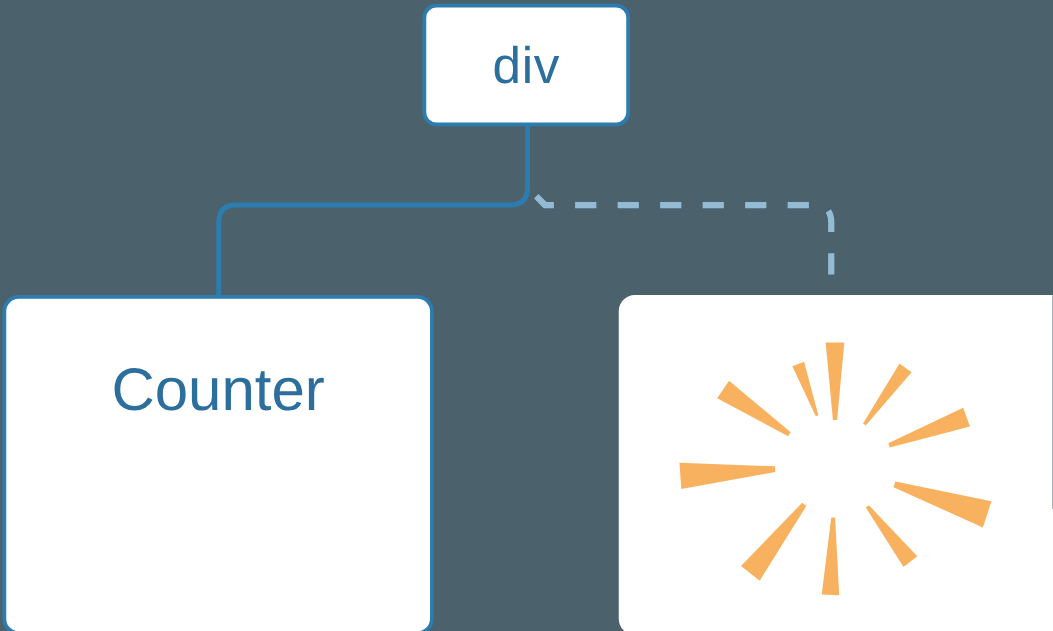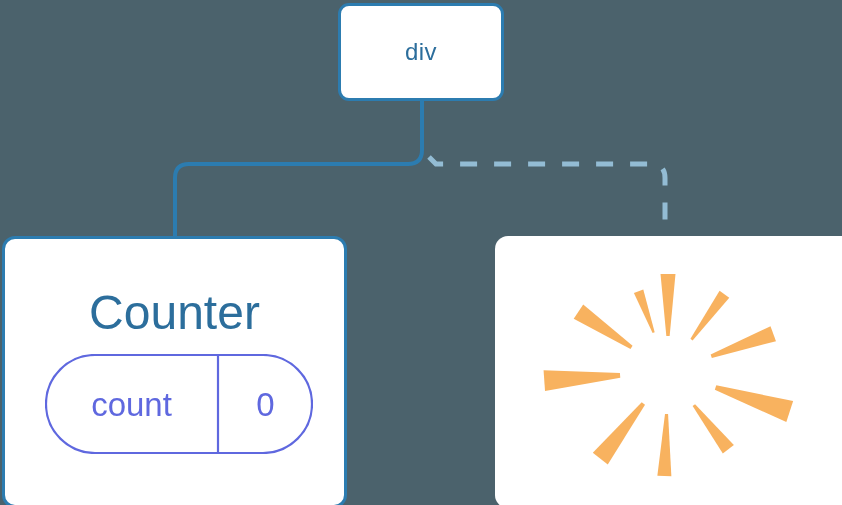--- a/index.html
+++ b/index.html
@@ -43,21 +43,21 @@
     top: 3px;
     width: 166px;
     height: 98px;
     border: 3px solid #2c7cb0;
     border-radius: 11px;
     display: flex;
     align-items: center;
     justify-content: center;
   }
   #node-div .node-label {
-    font-size: 24px;
+    font-size: 41px;
     color: #2c6e9c;
     letter-spacing: 0.5px;
     line-height: 1;
   }
 
   #node-counter {
     left: 2px;
     top: 236px;
     width: 345px;
     height: 272px;
@@ -127,28 +127,20 @@
     <path d="M 429 157 L 436 164 L 651 164 Q 665 164 665 178 L 665 238" fill="none" stroke="#93bcd4" stroke-width="5" stroke-linecap="butt" stroke-dasharray="17 17"></path>
   </svg>
 
   <div class="node" id="node-div">
     <span class="node-label">div</span>
   </div>
 
   <div class="node" id="node-counter">
     <div class="node-title">Counter</div>
 
-    <div id="state-pill">
-      <svg width="268" height="100" viewBox="0 0 268 100">
-        <rect x="1" y="1" width="266" height="98" rx="49" ry="49" fill="none" stroke="#5f68df" stroke-width="2.2"></rect>
-        <line x1="173" y1="1" x2="173" y2="99" stroke="#5f68df" stroke-width="2.2"></line>
-      </svg>
-      <div class="pill-text" id="pill-key">count</div>
-      <div class="pill-text" id="pill-value">0</div>
-    </div>
   </div>
 
   <div class="node" id="node-highlight">
     <svg id="starburst" viewBox="0 0 360 272">
       <g id="ray-group">
           <polygon points="174.65,100.00 180.50,38.00 165.50,38.00 171.35,100.00" fill="#f8b25f"></polygon>
           <polygon points="197.58,104.42 234.28,61.86 224.57,54.81 195.44,102.86" fill="#f8b25f"></polygon>
           <polygon points="216.83,121.92 280.98,105.21 275.51,90.18 215.62,118.61" fill="#f8b25f"></polygon>
           <polygon points="219.81,153.75 291.34,186.02 298.13,165.09 221.30,149.15" fill="#f8b25f"></polygon>
           <polygon points="197.64,170.04 227.82,217.53 238.85,208.92 200.07,168.15" fill="#f8b25f"></polygon>

